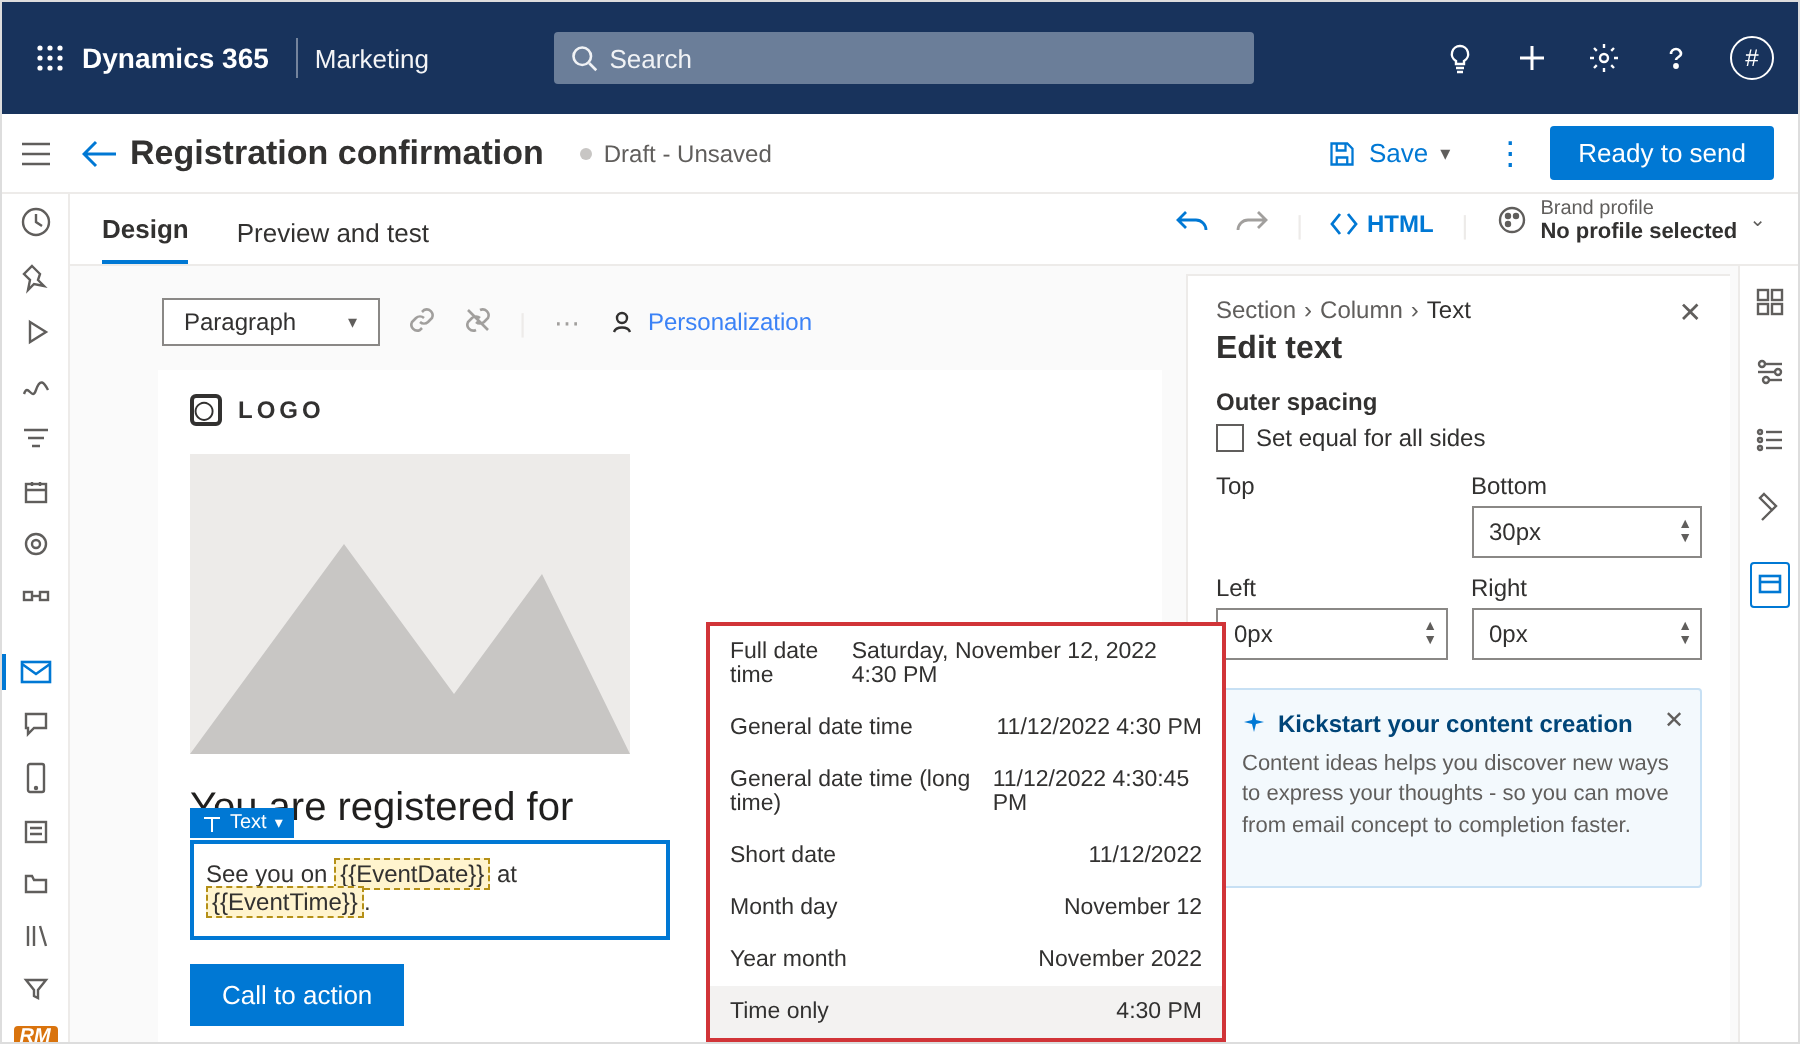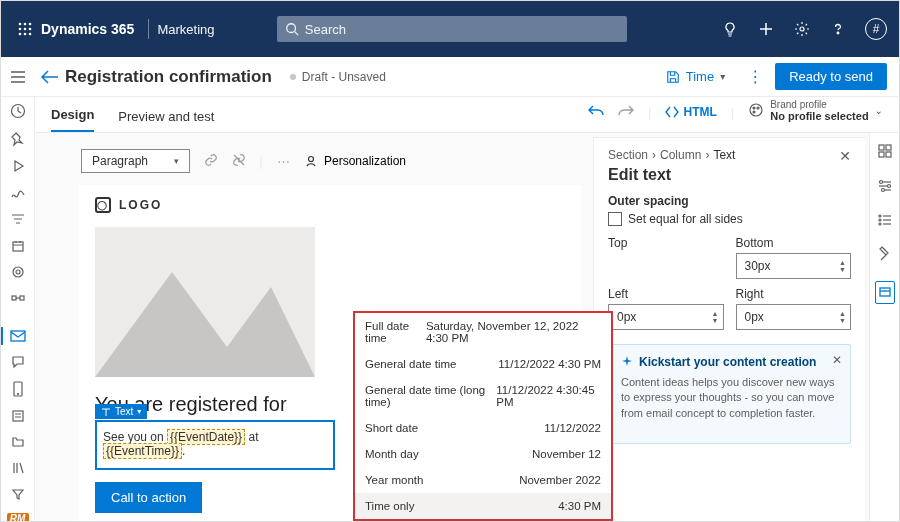--- a/index.html
+++ b/index.html
@@ -163,21 +163,21 @@
     <div class="status">
       <span class="dot"></span>
       <span>Draft - Unsaved</span>
     </div>
     <div class="spacer"></div>
     <div class="save">
       <svg width="14" height="14" viewBox="0 0 16 16" fill="none" stroke="#0078d4" stroke-width="1.3">
           <path d="M2 2h9l3 3v9H2z"></path>
           <path d="M5 2v4h5V2M5 14v-4h6v4"></path>
         </svg>
-      <span>Time</span>
+      <span>Save</span>
       <span class="chev">▾</span>
     </div>
     <div class="more">⋮</div>
     <button class="primary">Ready to send</button>
   </div>
 
   <div class="body">
 
     <div class="leftnav">
       <div class="nic">
@@ -312,21 +312,21 @@
               <span style="font-size:9px;color:#605e5c;">▾</span>
             </div>
             <span class="ftb-ic"><svg width="14" height="14" viewBox="0 0 14 14" fill="none" stroke="currentColor" stroke-width="1.3">
                   <path d="M6 8a3 3 0 004 0l2-2a3 3 0 00-4-4L7 3M8 6a3 3 0 00-4 0L2 8a3 3 0 004 4l1-1"></path>
                 </svg></span>
             <span class="ftb-ic"><svg width="14" height="14" viewBox="0 0 14 14" fill="none" stroke="currentColor" stroke-width="1.3">
                   <path d="M6 8a3 3 0 004 0l2-2a3 3 0 00-4-4M8 6a3 3 0 00-4 0L2 8a3 3 0 004 4M2 2l10 10"></path>
                 </svg></span>
             <span style="color:#edebe9;">|</span>
             <span class="ftb-ic">⋯</span>
-            <span style="display:flex;align-items:center;gap:6px;color:#000000;font-size:12px;">
+            <span style="display:flex;align-items:center;gap:6px;color:#3b82f6;font-size:12px;">
               <svg width="14" height="14" viewBox="0 0 14 14" fill="none" stroke="#323130" stroke-width="1.2">
                   <circle cx="7" cy="5" r="2.5"></circle>
                   <path d="M3 12c1-3 7-3 8 0"></path>
                 </svg>
               <span>Personalization</span>
             </span>
           </div>
 
           <div class="canvas">
             <div class="logo-row">

